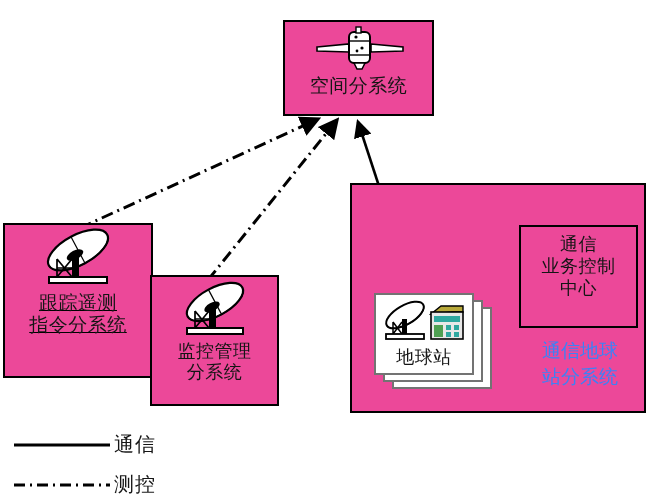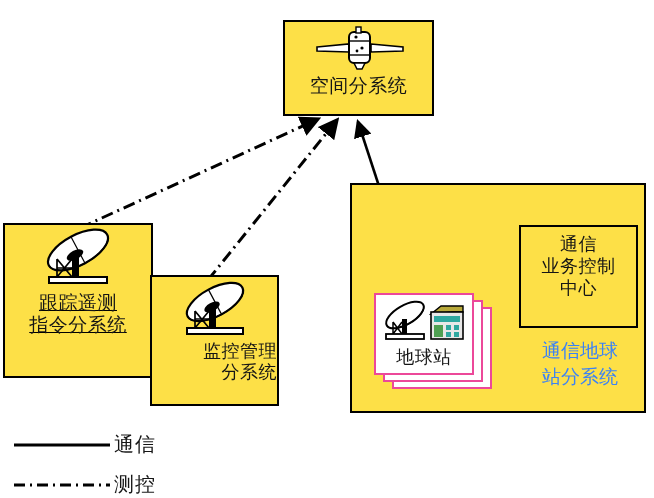--- a/index.html
+++ b/index.html
@@ -23,21 +23,21 @@
     left: 0;
     top: 0;
     width: 654px;
     height: 498px;
   }
   #svg-links { z-index: 1; }
 
   .node {
     position: absolute;
     box-sizing: border-box;
-    background: #fde047;
+    background: #ec4899;
     border: 2px solid #000000;
     z-index: 2;
   }
   .node-label {
     text-align: center;
     color: #151515;
     font-size: 19px;
     line-height: 1.18;
     letter-spacing: 0.5px;
     white-space: pre-line;
@@ -64,21 +64,21 @@
   }
   #node-ttc .icon-wrap { height: 62px; margin-top: 2px; }
   #node-ttc .node-label { margin-top: 2px; }
 
   
   #node-monitor {
     left: 150px; top: 275px; width: 129px; height: 131px;
     z-index: 6;
   }
   #node-monitor .icon-wrap { height: 60px; margin-top: 3px; }
-  #node-monitor .node-label { margin-top: 0px; font-size: 18px; text-align: right; }
+  #node-monitor .node-label { margin-top: 0px; font-size: 18px; }
 
   
   #node-ground-system {
     left: 350px; top: 183px; width: 296px; height: 230px;
     z-index: 2;
   }
   #label-ground-system {
     position: absolute;
     left: 517px; top: 338px; width: 126px;
     z-index: 3;
@@ -97,21 +97,21 @@
   #node-control .node-label {
     font-size: 18px;
     line-height: 1.22;
     margin-top: 6px;
   }
 
   
   .node-station {
     width: 100px; height: 82px;
     background: #ffffff;
-    border: 2px solid #ec4899;
+    border: 2px solid #737373;
   }
   #station-back  { left: 392px; top: 307px; z-index: 3; }
   #station-mid   { left: 383px; top: 300px; z-index: 4; }
   #station-front { left: 374px; top: 293px; z-index: 5; }
   #station-front .icon-wrap { height: 50px; margin-top: 2px; }
   #station-front .node-label { font-size: 18px; margin-top: -1px; }
 
   
   #legend {
     position: absolute;

